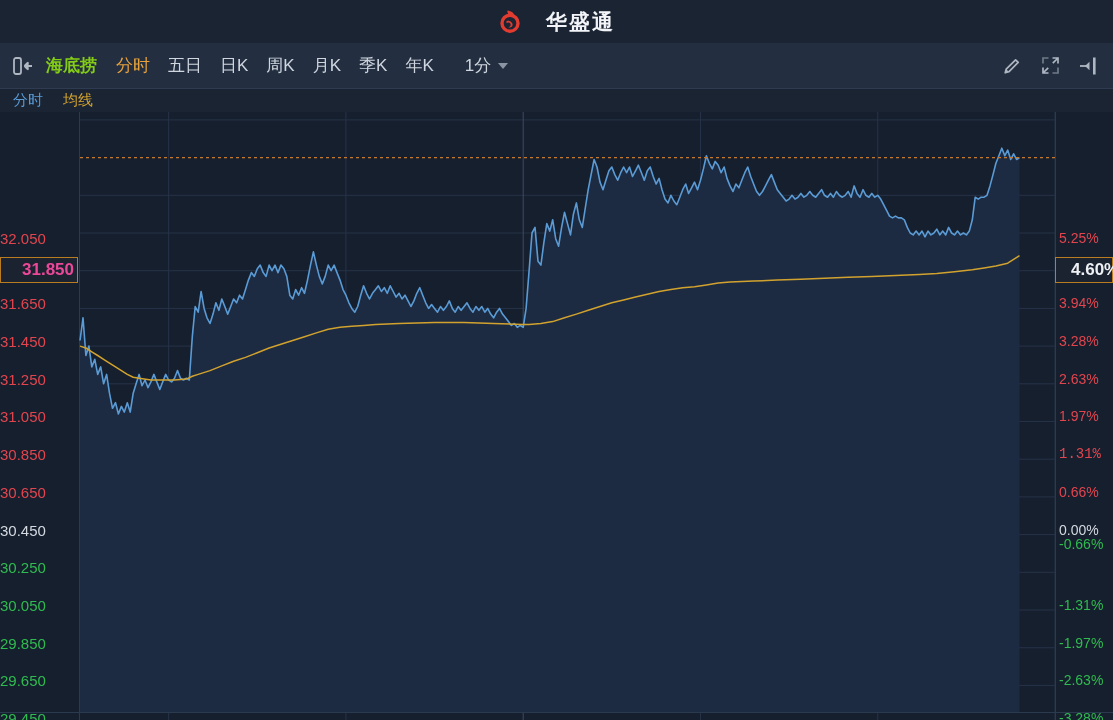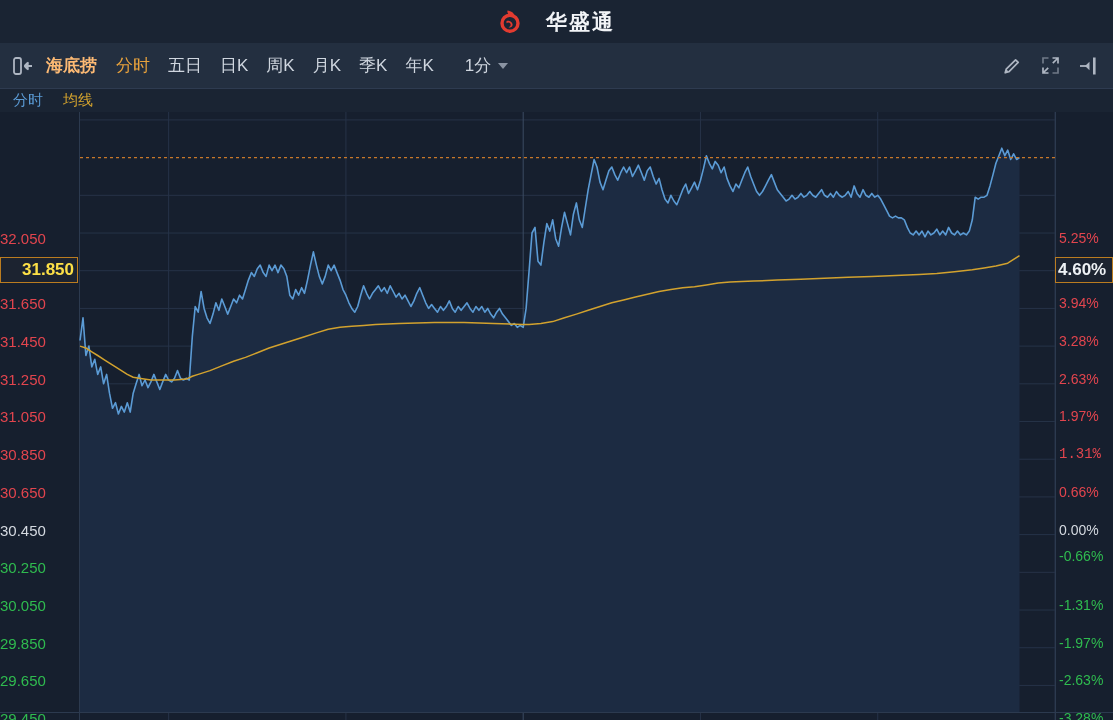--- a/index.html
+++ b/index.html
@@ -5,21 +5,21 @@
 <style>
   * { margin:0; padding:0; box-sizing:border-box; }
   html,body { width:1113px; height:720px; overflow:hidden; background:#161f2e;
     font-family:"Liberation Sans","DejaVu Sans",sans-serif; }
   .topbar { height:43px; background:#1a2433; display:flex; align-items:center; justify-content:center; }
   .brand { display:flex; align-items:center; gap:24px; }
   .brand-text { color:#f2f4f7; font-size:21px; font-weight:bold; letter-spacing:2px; }
   .toolbar { height:46px; background:#232f40; display:flex; align-items:center; padding:0 12px;
     border-bottom:1px solid #2e3b50; }
   .tool-icon { width:22px; height:22px; display:flex; align-items:center; justify-content:center; cursor:pointer; }
-  .stock-name { color:#fdba74; font-size:17px; font-weight:bold; margin:0 10px 0 12px; cursor:pointer; }
+  .stock-name { color:#84cc16; font-size:17px; font-weight:bold; margin:0 10px 0 12px; cursor:pointer; }
   .tab { color:#cfd6df; font-size:17px; margin:0 9px; cursor:pointer; white-space:nowrap; }
   .tab.active { color:#e8a23c; }
   .interval { display:flex; align-items:center; gap:7px; margin-left:22px; cursor:pointer; }
   .interval-label { color:#cfd6df; font-size:17px; }
   .caret-down { width:0; height:0; border-left:5px solid transparent; border-right:5px solid transparent;
     border-top:6px solid #8a94a3; }
   .toolbar-spacer { flex:1; }
   .right-icons { display:flex; align-items:center; gap:16px; margin-right:2px; }
   .subbar { height:23px; background:#1a2433; display:flex; align-items:center; padding:0 13px; gap:20px; }
   .legend-item { font-size:15px; cursor:pointer; }
@@ -29,22 +29,22 @@
   .chart-svg { position:absolute; left:0; top:0; }
   .axis-label { position:absolute; transform:translateY(-50%); white-space:nowrap; line-height:1; }
   .axis-left { left:0; width:74px; text-align:left; font-size:15px; }
   .axis-right { left:1059px; text-align:left; font-size:14px; }
   .tone-up { color:#e2454e; }
   .tone-down { color:#2fbb4f; }
   .tone-flat { color:#d4d9e0; }
   .price-badge { position:absolute; transform:translateY(-50%); border:1px solid #ba7c20;
     background:#1c2330; display:flex; align-items:center; }
   .badge-left { left:0; top:157px; width:78px; height:26px; justify-content:flex-end; padding-right:3px;
-    color:#fde047; font-size:17px; font-weight:bold; }
-  .badge-right { left:1055px; top:157px; width:58px; height:26px; justify-content:flex-start; padding-left:2px;
+    color:#ec4899; font-size:17px; font-weight:bold; }
+  .badge-right { left:1055px; top:157px; width:58px; height:26px; justify-content:flex-start; padding-left:15px;
     color:#eef1f4; font-size:17px; font-weight:bold; }
 </style>
 </head>
 <body>
 
 <header class="topbar">
   <div class="brand">
     <svg width="24" height="24" viewBox="0 0 24 24">
       <circle cx="12" cy="13.2" r="8" fill="none" stroke="#e23b30" stroke-width="3.4"></circle>
       <path d="M9.5 0.5 C14.5 1.5 17.5 4.5 16.5 8.2 L12.2 5.8 C10.2 4.6 9 2.4 9.5 0.5 Z" fill="#e23b30"></path>
@@ -153,21 +153,21 @@
     </div>
   <div id="right-axis">
       <div class="axis-label axis-right tone-up" style="top: 126px;">5.25%</div>
       <div class="axis-label axis-right tone-up" style="top: 191.318px;">3.94%</div>
       <div class="axis-label axis-right tone-up" style="top: 229.018px;">3.28%</div>
       <div class="axis-label axis-right tone-up" style="top: 266.718px;">2.63%</div>
       <div class="axis-label axis-right tone-up" style="top: 304.418px;">1.97%</div>
       <div class="axis-label axis-right tone-up" style="top: 342.119px; font-family: Liberation Mono, monospace;">1.31%</div>
       <div class="axis-label axis-right tone-up" style="top: 379.819px;">0.66%</div>
       <div class="axis-label axis-right tone-flat" style="top: 417.519px;">0.00%</div>
-      <div class="axis-label axis-right tone-down" style="top: 444px;">-0.66%</div>
+      <div class="axis-label axis-right tone-down" style="top: 432px;">-0.66%</div>
       <div class="axis-label axis-right tone-down" style="top: 492.92px;">-1.31%</div>
       <div class="axis-label axis-right tone-down" style="top: 530.62px;">-1.97%</div>
       <div class="axis-label axis-right tone-down" style="top: 568.32px;">-2.63%</div>
       <div class="axis-label axis-right tone-down" style="top: 606.021px;">-3.28%</div>
     </div>
   <div class="price-badge badge-left" style="top: 157.617px;">31.850</div>
   <div class="price-badge badge-right" style="top: 157.617px;">4.60%</div>
 
 </div>
 

